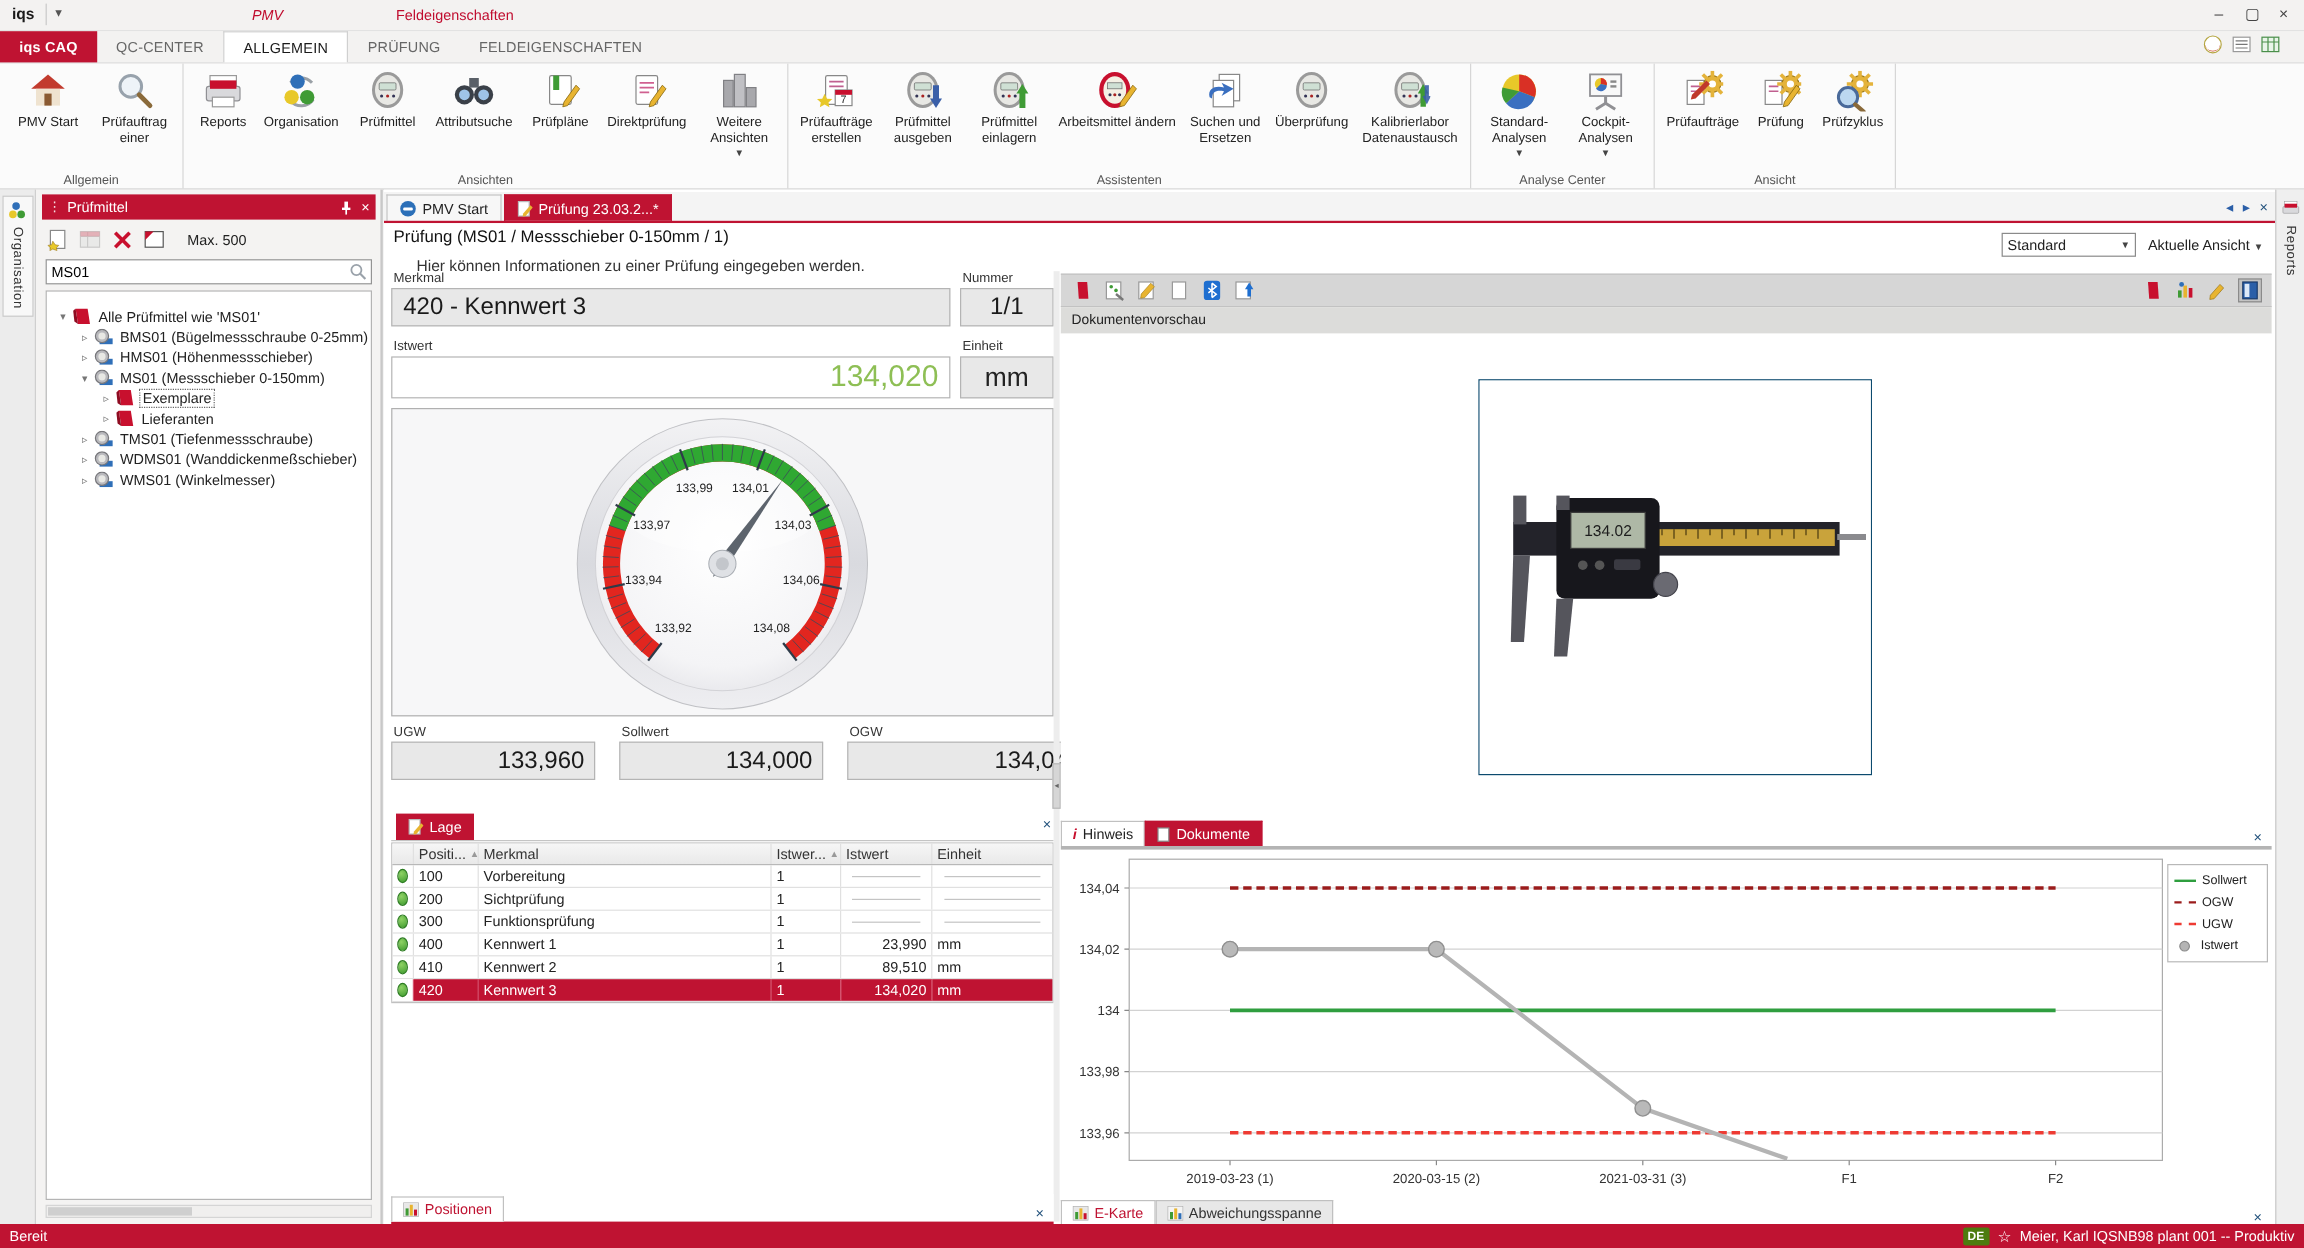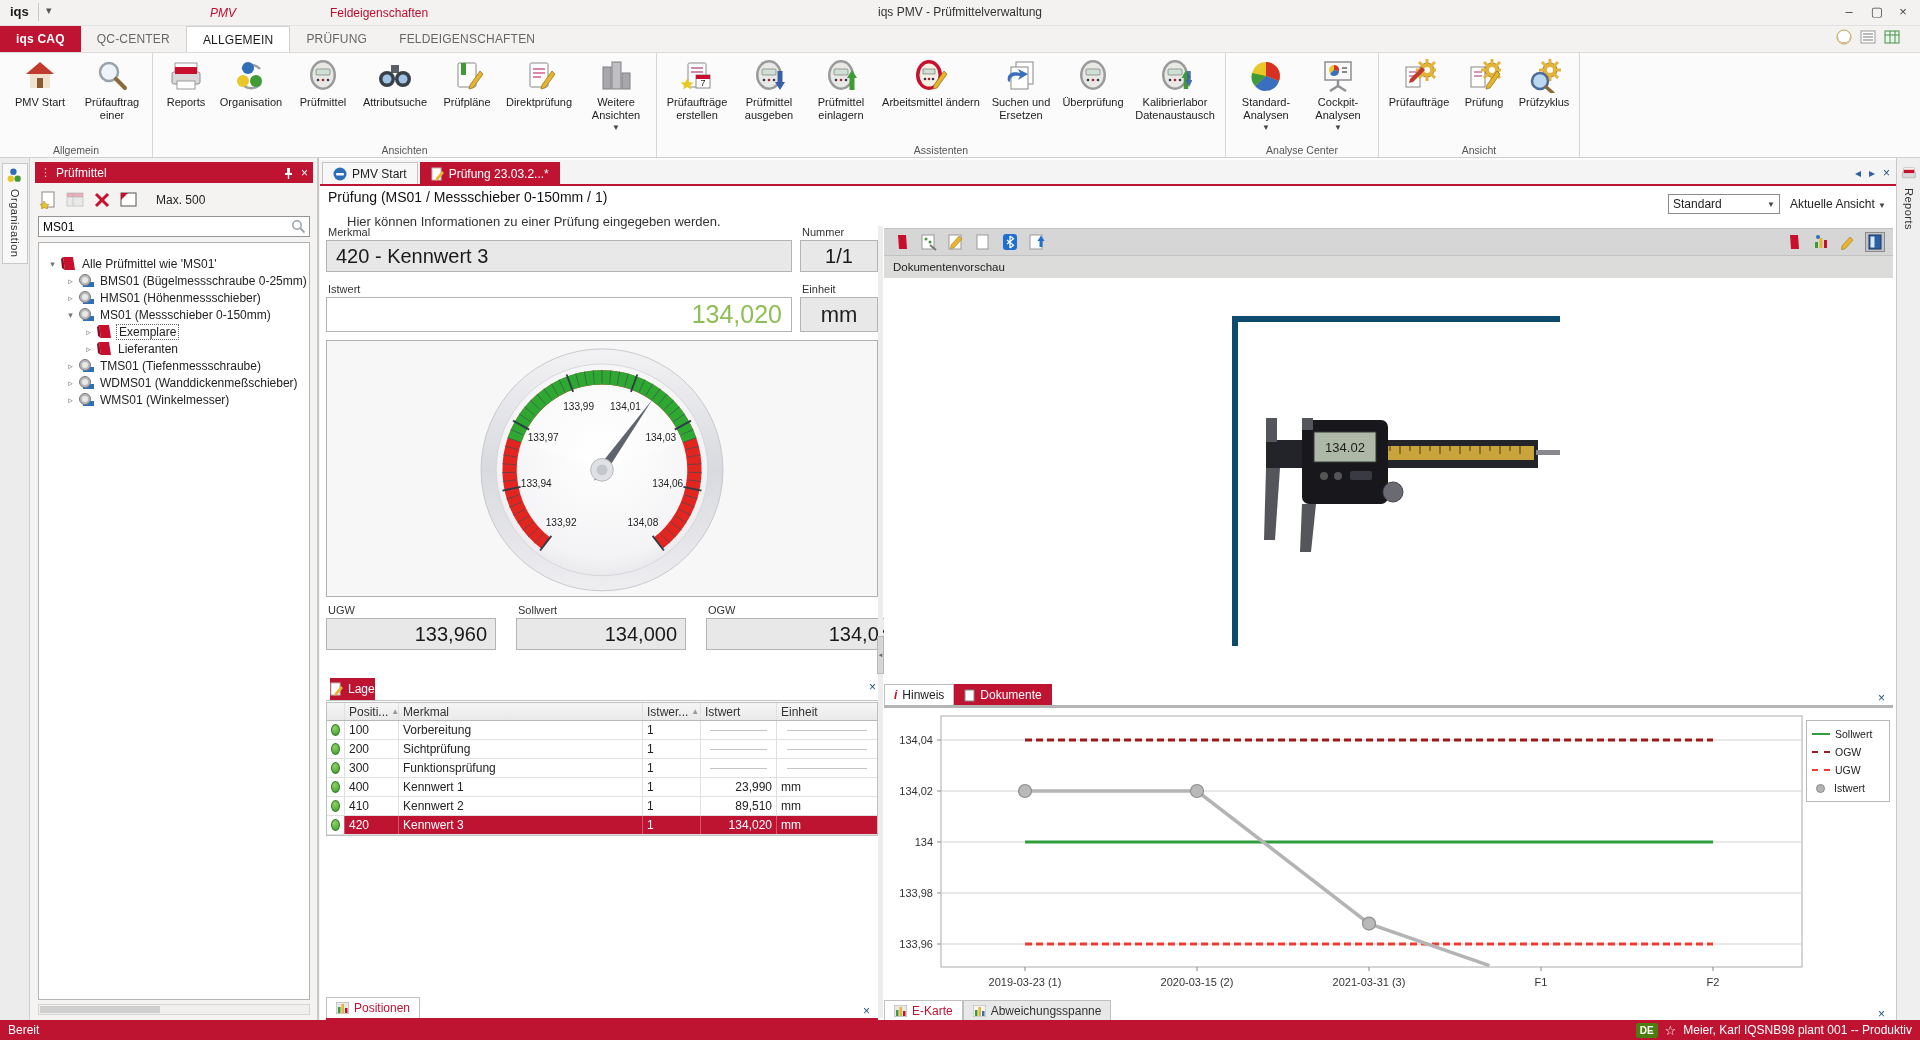--- a/index.html
+++ b/index.html
@@ -72,21 +72,21 @@
   .selbox .sp{flex:1;}
 
   .flabel{font-size:11px;color:#333;}
   .ffield{background:#e8e8e8;border:1px solid #b4b4b4;display:flex;align-items:center;}
   .big{font-size:20px;color:#1a1a1a;}
 
   .formcol{left:6px;top:40px;width:552px;height:760px;}
   .gaugebox{left:0;top:114px;width:552px;height:257px;background:#f7f7f8;border:1px solid #b0b0b0;display:flex;align-items:center;justify-content:center;}
 
   
-  .lagetab{left:4px;top:452px;height:22px;background:#bf1332;color:#fff;display:flex;align-items:center;gap:5px;padding:0 0;font-size:12px;}
+  .lagetab{left:4px;top:452px;height:22px;background:#bf1332;color:#fff;display:flex;align-items:center;gap:5px;padding:0 10px;font-size:12px;}
   .lageline{left:0;top:474px;width:552px;height:1px;background:#c4c4c4;}
   .tbl{left:0;top:476px;width:552px;border:1px solid #c0c0c0;font-size:12px;}
   .tr{display:grid;grid-template-columns:18px 54px 244px 58px 76px 100px;height:19px;border-bottom:1px solid #e0e0e0;}
   .tr.head{height:18px;background:linear-gradient(#f6f6f6,#e9e9e9);border-bottom:1px solid #b8b8b8;color:#333;}
   .tr>div{display:flex;align-items:center;padding:0 4px;border-right:1px solid #e0e0e0;overflow:hidden;white-space:nowrap;}
   .tr>div:last-child{border-right:none;}
   .tr .num{justify-content:flex-end;}
   .tr.sel>div{background:#bf1332;color:#fff;border-right-color:#d5536e;}
   .tr.sel>div.stat{background:#fff;}
   .caret{font-size:8px;color:#999;margin-left:3px;}
@@ -100,21 +100,21 @@
   .bx{margin-left:auto;color:#23527c;font-size:12px;padding:0 8px;}
 
   
   .prevcol{left:564px;top:0;width:1009px;height:834px;}
   .ptoolbar{left:0;top:42px;width:1009px;height:28px;background:#d6d6d6;border-top:1px solid #c2c2c2;border-bottom:1px solid #c2c2c2;display:flex;align-items:center;padding:0 8px;gap:7px;}
   .ptoolbar .sp{flex:1;}
   .pico{width:20px;height:20px;display:flex;align-items:center;justify-content:center;}
   .pico.pressed{background:#c3c3c3;border:1px solid #8a8a8a;}
   .plabel{left:0;top:70px;width:1009px;height:22px;background:#dcdcda;display:flex;align-items:center;padding:0 9px;font-size:11.5px;color:#222;}
   .pimgarea{left:0;top:92px;width:1009px;height:402px;background:#fff;}
-  .pframe{left:348px;top:38px;width:328px;height:330px;background:#fff;border:6px solid #0c4a6e;}
+  .pframe{left:348px;top:38px;width:328px;height:330px;background:#fff;border:1px solid #0c4a6e;}
 
   .hstrip{left:0;top:496px;width:1009px;}
   .grayline{height:3px;background:#b4b4b4;}
   .htab{height:21px;display:flex;align-items:center;gap:5px;padding:0 9px;font-size:12px;border:1px solid #c0c0c0;border-bottom:none;background:#fff;color:#222;}
   .htab.red{background:#bf1332;color:#fff;border-color:#bf1332;}
 
   .chartwrap{left:0;top:524px;width:1009px;height:285px;}
   .legend{left:922px;top:10px;width:84px;background:#fff;border:1px solid #b8b8b8;padding:4px 5px;font-size:10.5px;color:#222;}
   .lrow{display:flex;align-items:center;gap:5px;height:18px;}
   .lsamp{width:18px;border-top:2px solid #2f9e3f;}
@@ -182,21 +182,20 @@
 </svg>
 
 <div class="app">
 
   <div class="abs titlebar">
     <span class="abs tb-logo">iqs</span>
     <span class="abs tb-sep"></span>
     <span class="abs tb-arrow">▾</span>
     <span class="abs tb-ctx" style="left:210px;font-style:italic;">PMV</span>
     <span class="abs tb-ctx" style="left:330px;">Feldeigenschaften</span>
-    <div class="abs tb-title">iqs PMV - Prüfmittelverwaltung</div>
     <span class="abs winbtn" style="right:58px;">–</span>
     <span class="abs winbtn" style="right:30px;">▢</span>
     <span class="abs winbtn" style="right:4px;">×</span>
   </div>
 
   <div class="abs tabrow">
     <div class="rtab brand">iqs CAQ</div>
     <div class="rtab">QC-CENTER</div>
     <div class="rtab active">ALLGEMEIN</div>
     <div class="rtab">PRÜFUNG</div>

